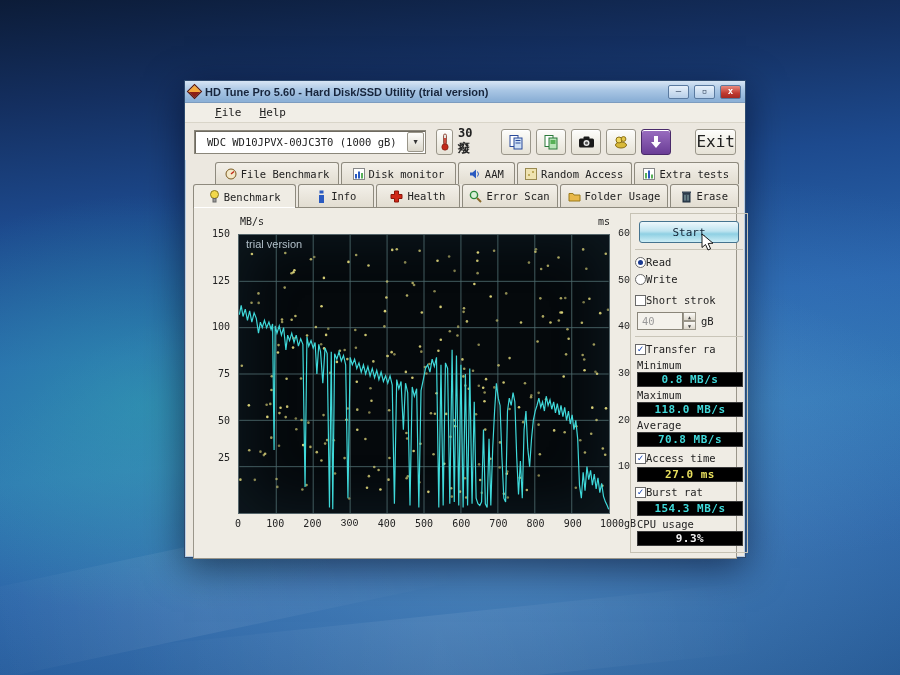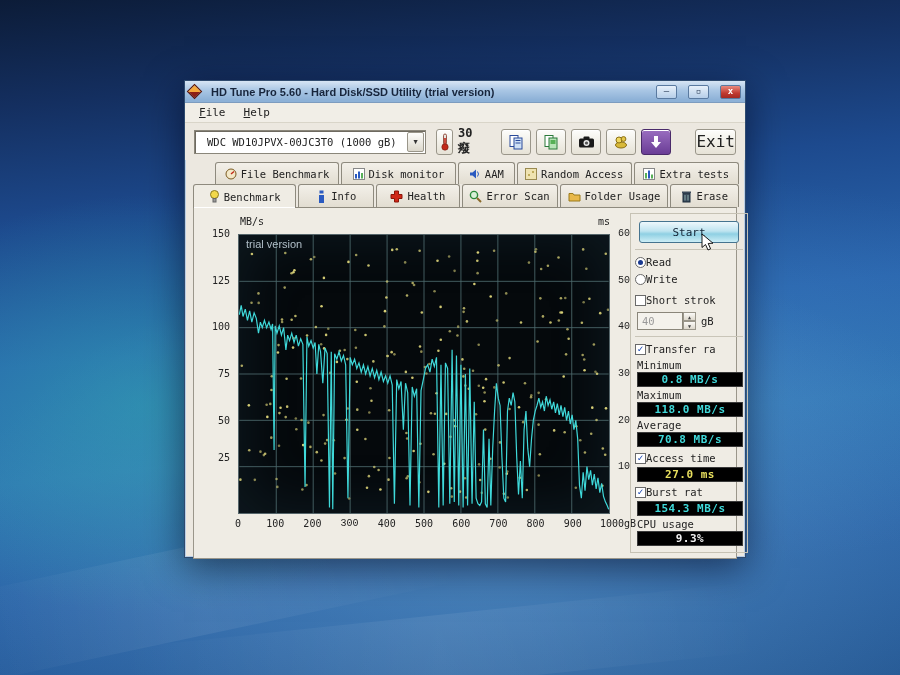--- a/index.html
+++ b/index.html
@@ -15,30 +15,30 @@
       linear-gradient(174deg,#0c1c38 0%,#142f60 14%,#1d4a8e 30%,#2a66ae 48%,#2f74b2 63%,#2a63a6 80%,#235692 100%);
   }
   .ray { position:absolute; background:linear-gradient(90deg, transparent, rgba(255,255,255,.07), transparent); }
   .ray1 { left:-60px; bottom:40px; width:520px; height:90px; transform:rotate(-12deg); }
   .ray2 { left:120px; bottom:-10px; width:640px; height:70px; transform:rotate(-6deg); }
 
   
   .window { position:absolute; left:184px; top:80px; width:562px; height:478px;
     background:#ece8e0; border:1px solid #2e4a6e; box-shadow:0 10px 36px rgba(0,0,20,.55), inset 0 0 0 1px #b9cee6;
     font-size:11px; color:#222; }
-  .titlebar { height:22px; display:flex; align-items:center; padding:0 4px; gap:11px;
+  .titlebar { height:22px; display:flex; align-items:center; padding:0 4px; gap:5px;
     background:linear-gradient(180deg,#d7e5f4,#a9c6e4 45%,#8db1d7 90%); border-bottom:1px solid #7d9cbf; }
   .logo { width:11px; height:11px; transform:rotate(45deg); background:linear-gradient(135deg,#f5a83c 50%,#8c1f14 50%); border:1px solid #5a1208; }
   .title-text { flex:1; font-family:"Liberation Sans",sans-serif; font-size:11px; font-weight:bold; color:#17253c;
     white-space:nowrap; overflow:hidden; }
   .winbtn { width:21px; height:14px; border:1px solid #5a7aa0; border-radius:2px; display:flex; align-items:center; justify-content:center;
     font-size:9px; line-height:1; background:linear-gradient(180deg,#e8f1fa,#b6cee8); color:#2a3c55; }
   .winbtn.close { background:linear-gradient(180deg,#e98a7e,#c03a30 60%,#a32a22); color:#fff; font-weight:bold; }
 
-  .menubar { height:20px; display:flex; align-items:center; gap:2px; padding:0 6px;
+  .menubar { height:20px; display:flex; align-items:center; gap:2px; padding:0 22px;
     background:#f1eee7; border-bottom:1px solid #d9d5c9; font-size:11px; }
   .menu-item { padding:2px 8px; }
   .menu-item:first-letter { text-decoration:underline; }
 
   .toolbar { height:37px; display:flex; align-items:center; padding:0 9px; background:#ece8e0; }
   .combo { width:232px; height:24px; background:#fff; border:1px solid #8a867a;
     box-shadow:inset 1px 1px 0 #6e6a60; display:flex; align-items:center; }
   .combo-text { flex:1; padding:0 12px; font-size:10.5px; white-space:nowrap; overflow:hidden; }
   .combo-arrow { width:17px; height:20px; margin-right:1px; background:linear-gradient(180deg,#fdfdfb,#dcd8cc);
     border:1px solid #9a968a; border-radius:2px; display:flex; align-items:center; justify-content:center; font-size:7px; color:#333; }

